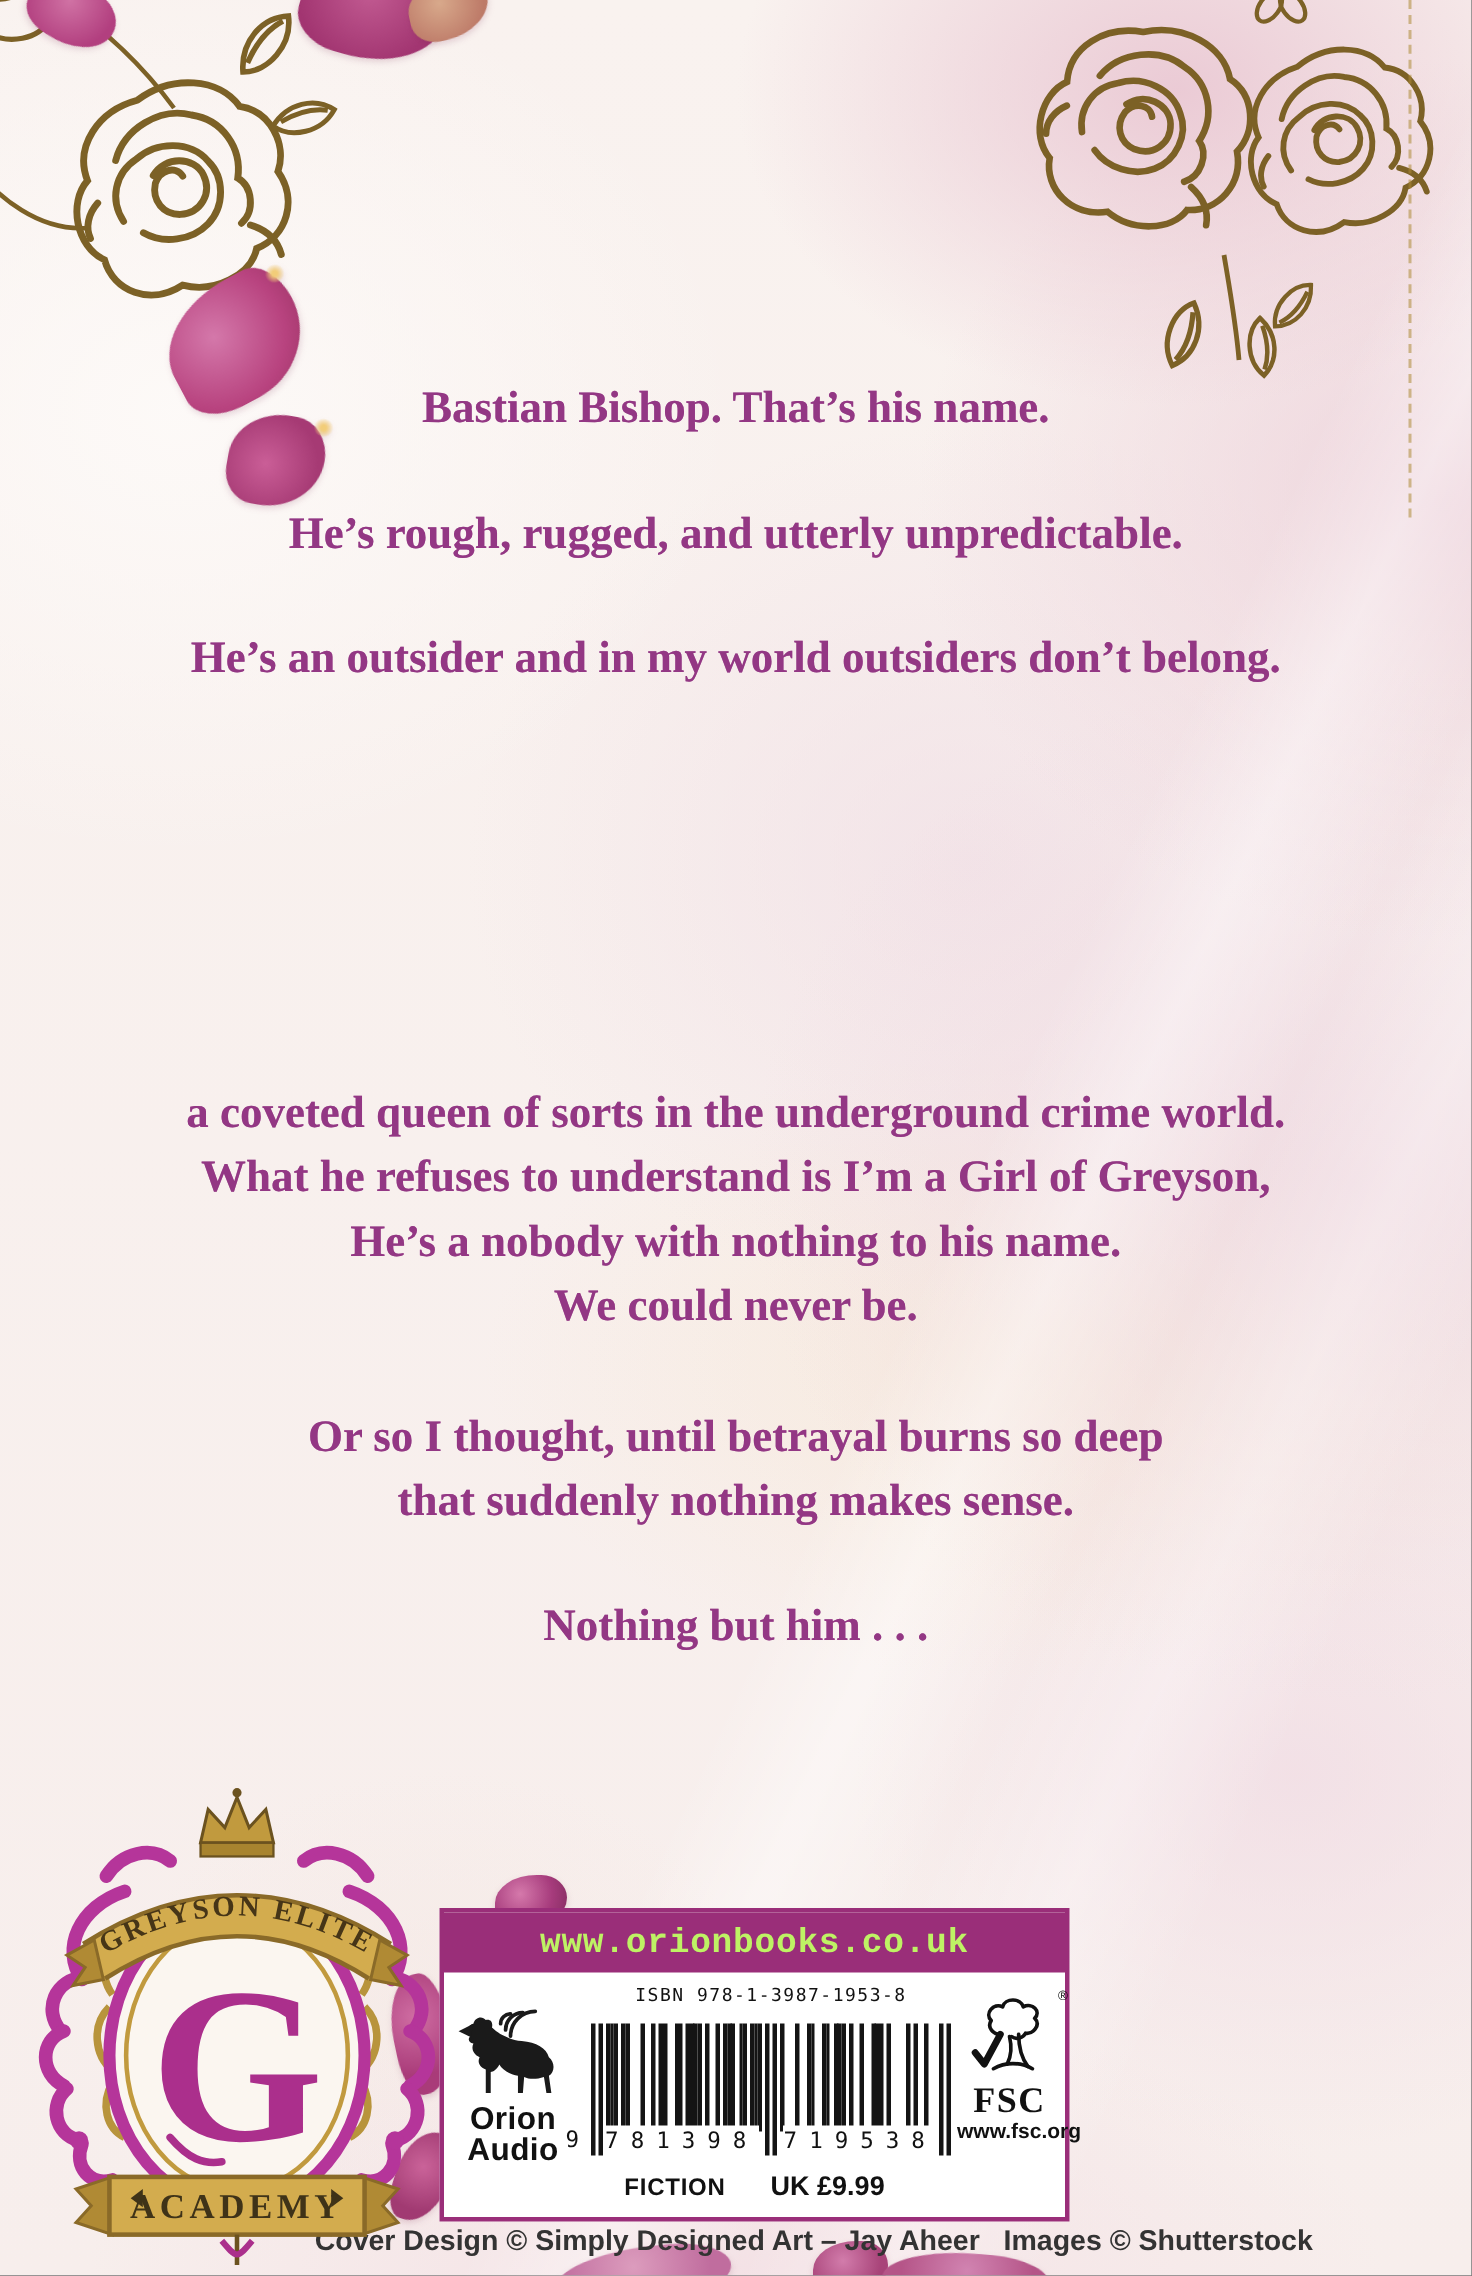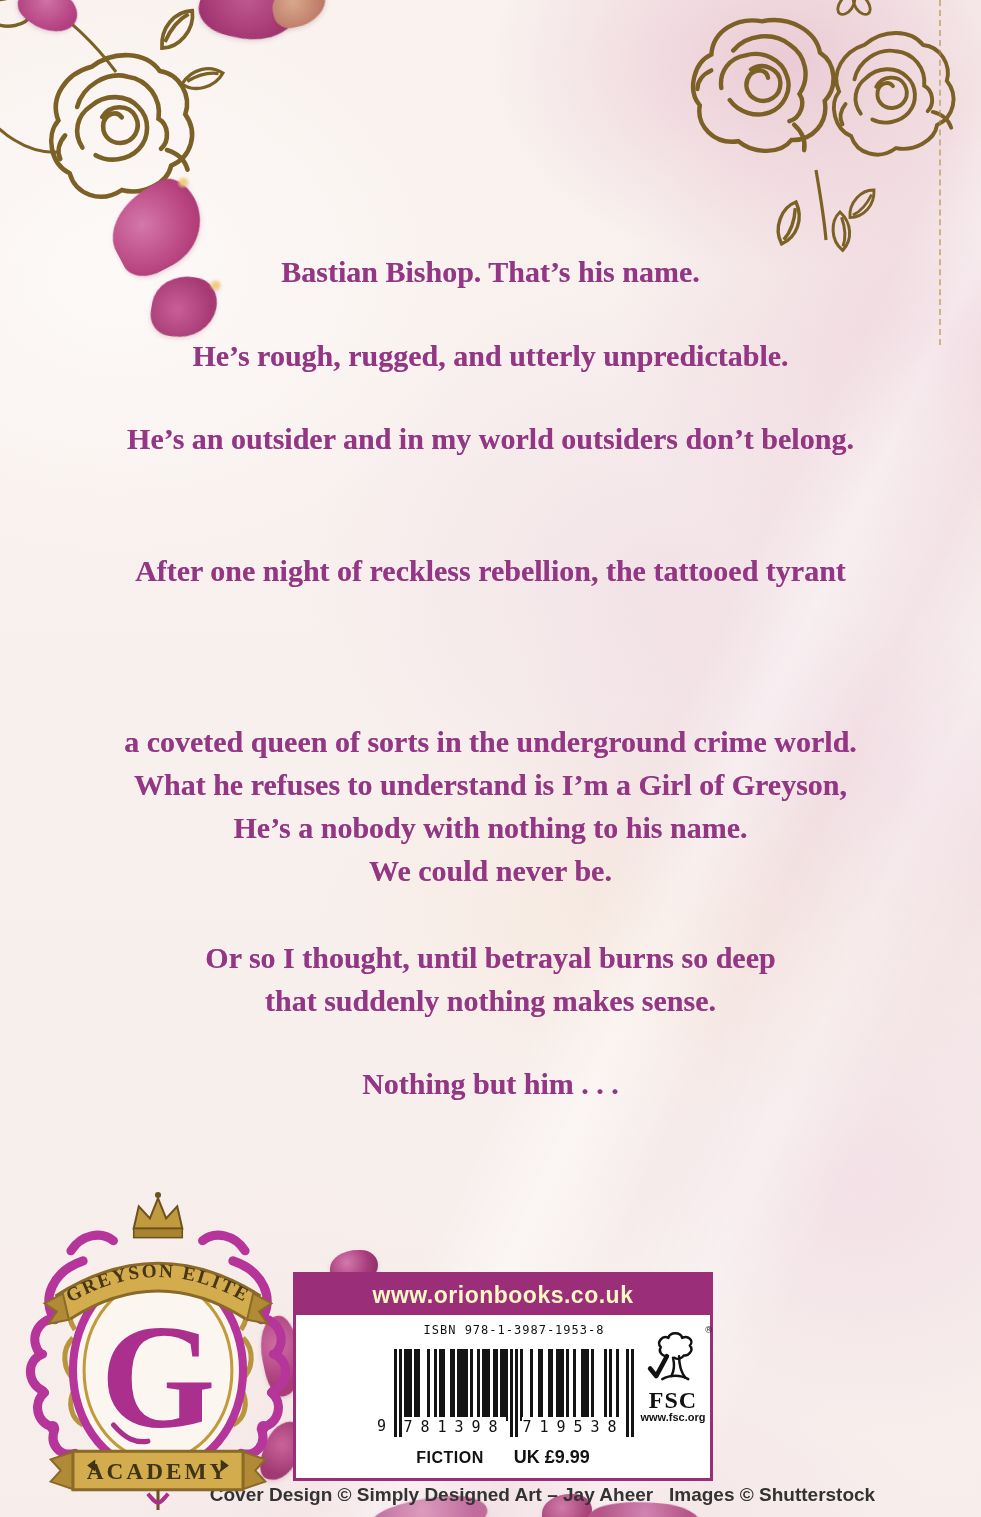--- a/index.html
+++ b/index.html
@@ -29,34 +29,34 @@
          filter:blur(.4px) drop-shadow(0 2px 2px rgba(120,40,80,.18));}
   .tip{position:absolute;width:13px;height:12px;border-radius:50%;
        background:radial-gradient(circle,#f2cd79 20%,rgba(242,205,121,0) 75%);}
   
   .fold{position:absolute;left:939px;top:0;height:345px;width:0;
         border-left:2px dashed rgba(173,139,55,.55);}
   
   .pubbox{position:absolute;left:293px;top:1272px;width:420px;height:209px;
           background:#fff;border:3px solid #9a2e79;box-sizing:border-box;z-index:6;}
   .pubbar{height:40px;background:#9a2e79;display:flex;align-items:center;justify-content:center;}
-  .pubbar span{color:#fef9c3;font-family:Liberation Sans, sans-serif;font-weight:700;font-size:23px;letter-spacing:.5px;}
+  .pubbar span{color:#bef264;font-family:Liberation Mono, monospace;font-weight:700;font-size:23px;letter-spacing:.5px;}
   .pubcontent{position:relative;height:163px;font-family:"Liberation Sans",sans-serif;color:#111;}
   .isbnline{position:absolute;left:84px;width:268px;top:8px;text-align:center;
             font-family:"DejaVu Sans Mono",monospace;font-size:12px;letter-spacing:1px;}
   .barcode{position:absolute;left:98px;top:34px;width:240px;height:90px;}
   .bclabel{position:absolute;top:68px;height:20px;background:#fff;
            font-family:"DejaVu Sans Mono",monospace;font-size:15px;letter-spacing:8px;
            display:flex;align-items:center;justify-content:center;}
   .bc9{position:absolute;left:-17px;top:68px;font-family:"DejaVu Sans Mono",monospace;font-size:15px;}
   .orion{position:absolute;left:4px;top:16px;width:84px;text-align:center;}
   .orion .txt{font-size:21px;line-height:21px;font-weight:700;letter-spacing:.3px;}
   .fsc{position:absolute;left:342px;top:14px;width:70px;text-align:center;}
   .fsc .fsctxt{font-family:"Liberation Serif",serif;font-weight:700;font-size:24px;line-height:22px;letter-spacing:1px;}
-  .fsc .fscurl{font-size:11px;font-weight:700;}
+  .fsc .fscurl{font-size:14px;font-weight:700;}
   .fictionline{position:absolute;left:0;right:0;top:132px;display:flex;justify-content:center;
                gap:30px;align-items:baseline;}
   .fictionline .cat{font-size:16px;font-weight:700;letter-spacing:.5px;}
   .fictionline .price{font-size:18px;font-weight:700;}
   
   .credits{position:absolute;left:152px;right:48px;top:1484px;text-align:center;
            font-family:"Liberation Sans",sans-serif;font-weight:700;font-size:19px;
            color:#333;white-space:pre-wrap;}
   .deco{position:absolute;}
 </style>
@@ -141,21 +141,20 @@
     <p class="para" style="top:250px">
       <span>Bastian Bishop. That’s his name.</span>
     </p>
     <p class="para" style="top:334px">
       <span>He’s rough, rugged, and utterly unpredictable.</span>
     </p>
     <p class="para" style="top:417px">
       <span>He’s an outsider and in my world outsiders don’t belong.</span>
     </p>
     <p class="para" style="top:549px">
-      <span>After one night of reckless rebellion, the tattooed tyrant</span>
     </p>
     <p class="para" style="top:720px">
       <span>a coveted queen of sorts in the underground crime world.</span>
       <span>What he refuses to understand is I’m a Girl of Greyson,</span>
       <span>He’s a nobody with nothing to his name.</span>
       <span>We could never be.</span>
     </p>
     <p class="para" style="top:936px">
       <span>Or so I thought, until betrayal burns so deep</span>
       <span>that suddenly nothing makes sense.</span>
@@ -231,20 +230,33 @@
     <path d="M130,304 C140,316 140,316 150,304" fill="none" stroke="#ab2f8c" stroke-width="4"></path>
   </svg>
 
   <div class="pubbox">
     <div class="pubbar">
       <span>www.orionbooks.co.uk</span>
     </div>
     <div class="pubcontent">
       <div class="isbnline">ISBN 978-1-3987-1953-8</div>
 
+      <div class="orion">
+        <svg width="84" height="66" viewBox="0 0 100 80">
+          <g stroke="#1a1a1a" stroke-width="3" fill="none" stroke-linecap="round">
+            <path d="M40,22 a8,8 0 0 1 8,-8"></path>
+            <path d="M44,27 a14,14 0 0 1 14,-14"></path>
+            <path d="M48,32 a20,20 0 0 1 20,-20"></path>
+          </g>
+          <path fill="#1a1a1a" d="M16,32 C12,29 13,23 18,22 C19,17 25,15 28,19 C32,18 34,21 33,25 C39,31 48,35 57,36 C69,37 77,42 79,49 C84,53 84,61 79,64 L81,78 L77,78 L75,65 C69,67 63,67 59,65 L58,78 L54,78 L54,64 C47,63 41,59 39,55 C37,59 34,61 32,61 L32,78 L28,78 L28,59 C23,57 21,53 23,49 C18,47 16,42 18,38 C14,37 13,34 16,32 Z"></path>
+          <path fill="#1a1a1a" d="M18,22 L6,28 L16,33 Z"></path>
+        </svg>
+        <div class="txt">Orion</div>
+        <div class="txt">Audio</div>
+      </div>
 
       <div class="barcode">
         <div id="barcode-bars" style="position:absolute;inset:0;">
             <div style="position: absolute; top: 0px; background: rgb(20, 20, 20); left: 0px; width: 2.83px; height: 88px;"></div>
             <div style="position: absolute; top: 0px; background: rgb(20, 20, 20); left: 5.05px; width: 2.83px; height: 88px;"></div>
             <div style="position: absolute; top: 0px; background: rgb(20, 20, 20); left: 10.11px; width: 2.83px; height: 72px;"></div>
             <div style="position: absolute; top: 0px; background: rgb(20, 20, 20); left: 12.63px; width: 2.83px; height: 72px;"></div>
             <div style="position: absolute; top: 0px; background: rgb(20, 20, 20); left: 15.16px; width: 2.83px; height: 72px;"></div>
             <div style="position: absolute; top: 0px; background: rgb(20, 20, 20); left: 20.21px; width: 2.83px; height: 72px;"></div>
             <div style="position: absolute; top: 0px; background: rgb(20, 20, 20); left: 22.74px; width: 2.83px; height: 72px;"></div>

